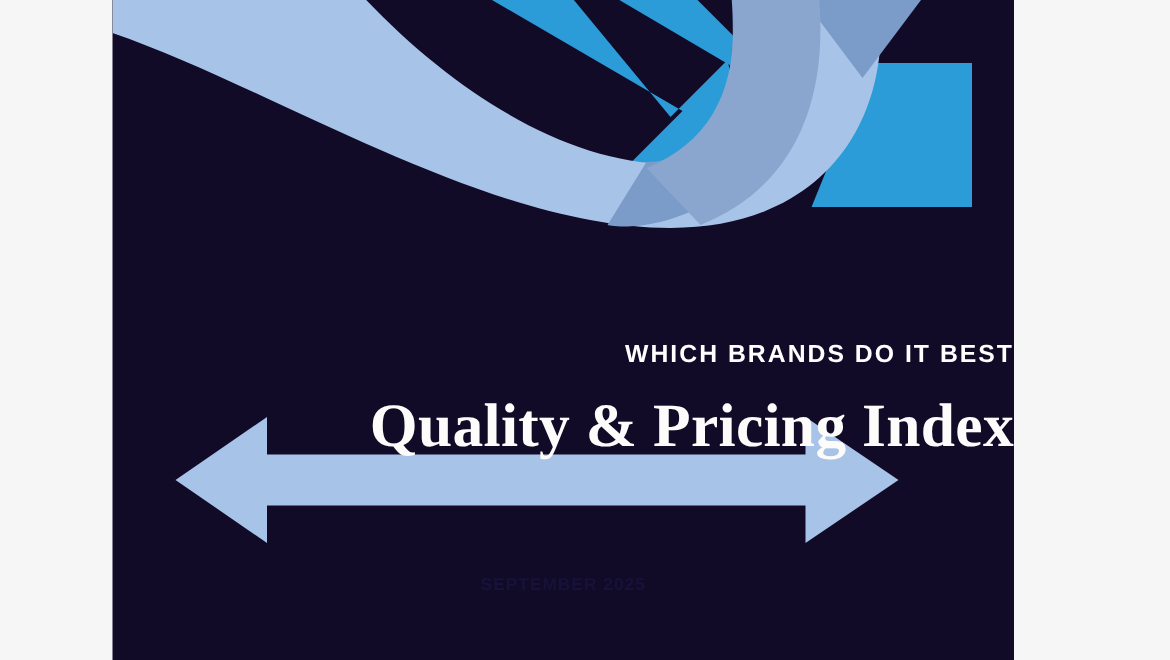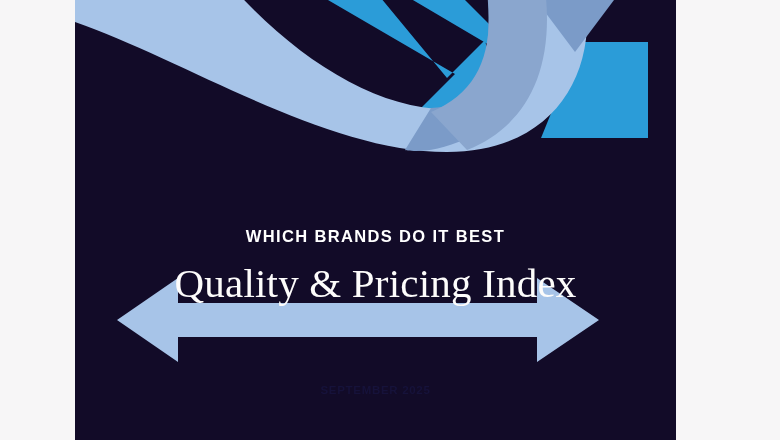--- a/index.html
+++ b/index.html
@@ -40,39 +40,39 @@
     height: 440px;
     display: block;
   }
 
   
   .title-block {
     position: absolute;
     left: 0;
     top: 228px;
     width: 601px;
-    text-align: center;
+    text-align: right;
     z-index: 3;
   }
 
   .eyebrow {
     font-family: "Liberation Sans", sans-serif;
     font-size: 16.5px;
     font-weight: 700;
     letter-spacing: 1.35px;
     color: #ffffff;
     line-height: 1;
     margin: 0;
     white-space: nowrap;
   }
 
   .main-title {
     font-family: "Liberation Serif", "DejaVu Serif", serif;
     font-size: 41px;
-    font-weight: 400;
+    font-weight: 700;
     color: #fdfcfb;
     line-height: 1;
     margin: 0;
     padding-top: 18px;
     letter-spacing: 0.2px;
     white-space: nowrap;
   }
 
   
   .date-ribbon {

